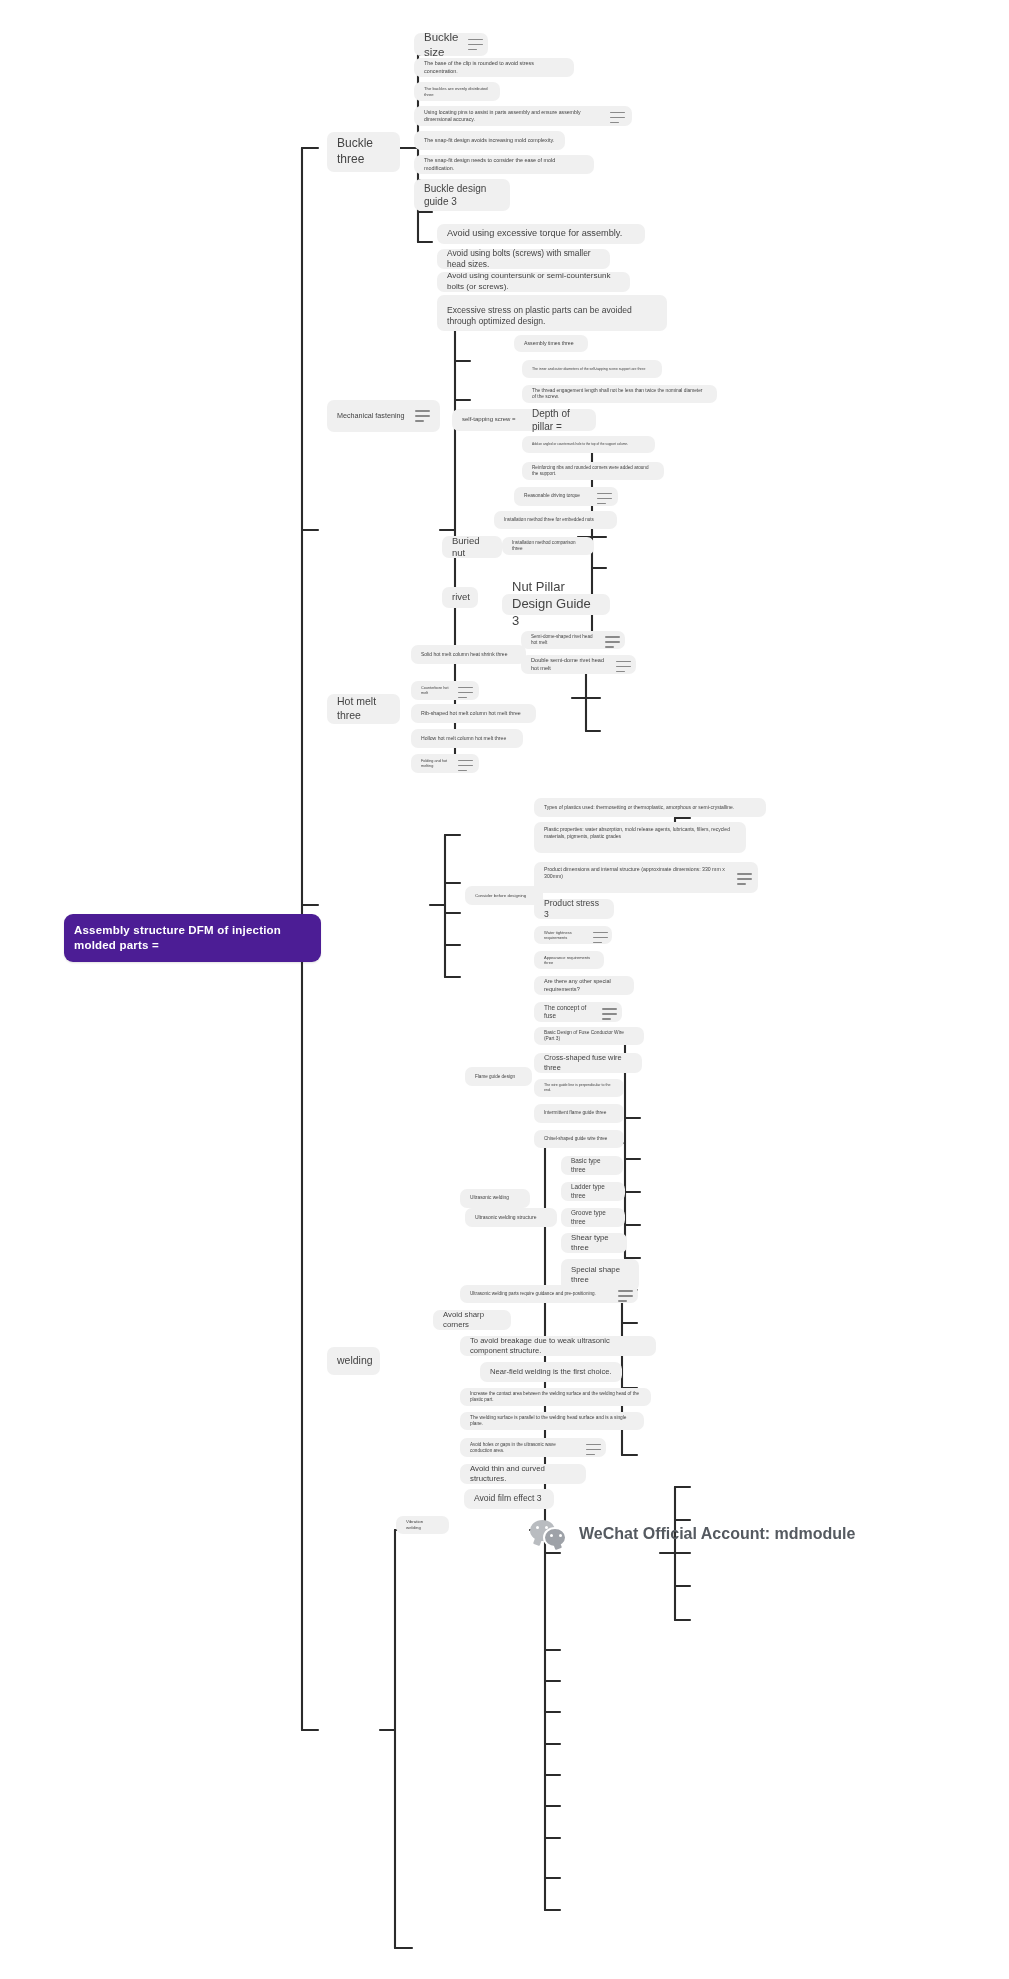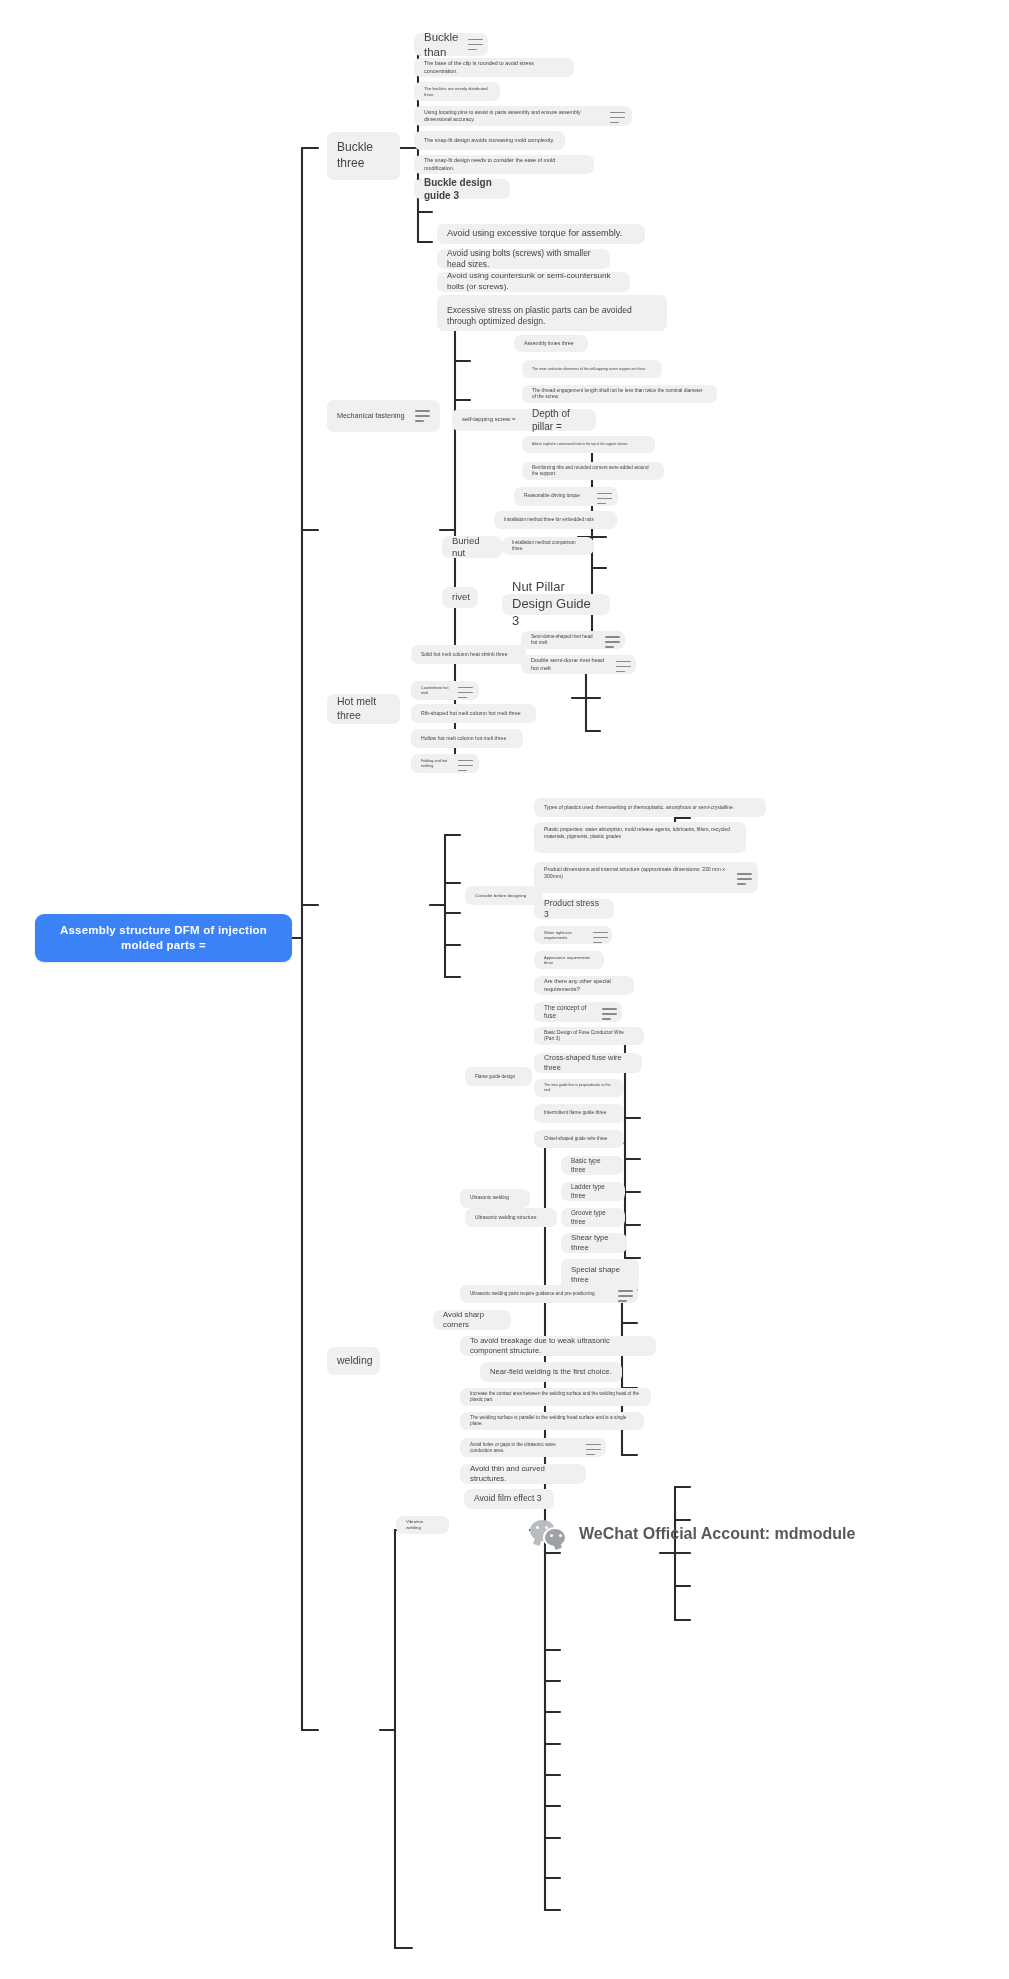--- a/index.html
+++ b/index.html
@@ -15,28 +15,28 @@
     background:#f0f0f0;
     border-radius:7px;
     box-sizing:border-box;
     display:flex;align-items:center;
     padding:5px 10px;
     color:#434343;
     line-height:1.30;
     white-space:pre-wrap;
   }
   .root{
-    background:#3b82f6;
+    background:#4c1d95;
     color:#ffffff;
     font-weight:bold;
     border-radius:9px;
     justify-content:center;
-    text-align:center;
     letter-spacing:.2px;
     box-shadow:0 1px 2px rgba(0,0,0,.12);
+    margin-left:29px;
   }
   .lbl{flex:1 1 auto;}
   .note-icon{
     flex:0 0 auto;margin-left:9px;display:inline-block;
     width:15px;height:12px;position:relative;
   }
   .note-icon i{
     display:block;position:absolute;left:0;height:1.6px;background:#8a8a8a;border-radius:1px;
   }
   .note-icon i:nth-child(1){top:0;width:15px;}
@@ -128,26 +128,26 @@
       <path d="M660 1553 L675 1553"></path>
       <path d="M675 1487 L675 1620"></path>
       <path d="M675 1487 L690 1487 M675 1520 L690 1520 M675 1553 L690 1553 M675 1586 L690 1586 M675 1620 L690 1620"></path>
     </g>
   </svg>
 
   <div class="node root" style="left:35px;top:914px;width:257px;height:48px;font-size:11.5px;">
     <span class="lbl">Assembly structure DFM of injection molded parts =</span>
   </div>
 
-  <div class="node" style="left:327px;top:132px;width:73px;height:48px;font-size:12px;">
+  <div class="node" style="left:327px;top:132px;width:73px;height:40px;font-size:12px;">
     <span class="lbl">Buckle three</span>
   </div>
 
   <div class="node" style="left:414px;top:33px;width:74px;height:23px;font-size:11.5px;">
-    <span class="lbl">Buckle than</span>
+    <span class="lbl">Buckle size</span>
     <span class="note-icon"><i></i><i></i><i></i></span>
   </div>
 
   <div class="node" style="left:414px;top:58px;width:160px;height:19px;font-size:5.4px;">
     <span class="lbl">The base of the clip is rounded to avoid stress concentration.</span>
   </div>
 
   <div class="node" style="left:414px;top:82px;width:86px;height:19px;font-size:4.2px;">
     <span class="lbl">The buckles are evenly distributed three</span>
   </div>
@@ -158,21 +158,21 @@
   </div>
 
   <div class="node" style="left:414px;top:131px;width:151px;height:19px;font-size:5.4px;">
     <span class="lbl">The snap-fit design avoids increasing mold complexity.</span>
   </div>
 
   <div class="node" style="left:414px;top:155px;width:180px;height:19px;font-size:5.4px;">
     <span class="lbl">The snap-fit design needs to consider the ease of mold modification.</span>
   </div>
 
-  <div class="node" style="left:414px;top:179px;width:96px;height:20px;font-size:10px;font-weight:bold;">
+  <div class="node" style="left:414px;top:179px;width:96px;height:32px;font-size:10px;">
     <span class="lbl">Buckle design guide 3</span>
   </div>
 
   <div class="node" style="left:327px;top:400px;width:113px;height:32px;font-size:7.2px;">
     <span class="lbl">Mechanical fastening</span>
     <span class="note-icon"><i></i><i></i><i></i></span>
   </div>
 
   <div class="node" style="left:437px;top:224px;width:208px;height:20px;font-size:9.2px;">
     <span class="lbl">Avoid using excessive torque for assembly.</span>

